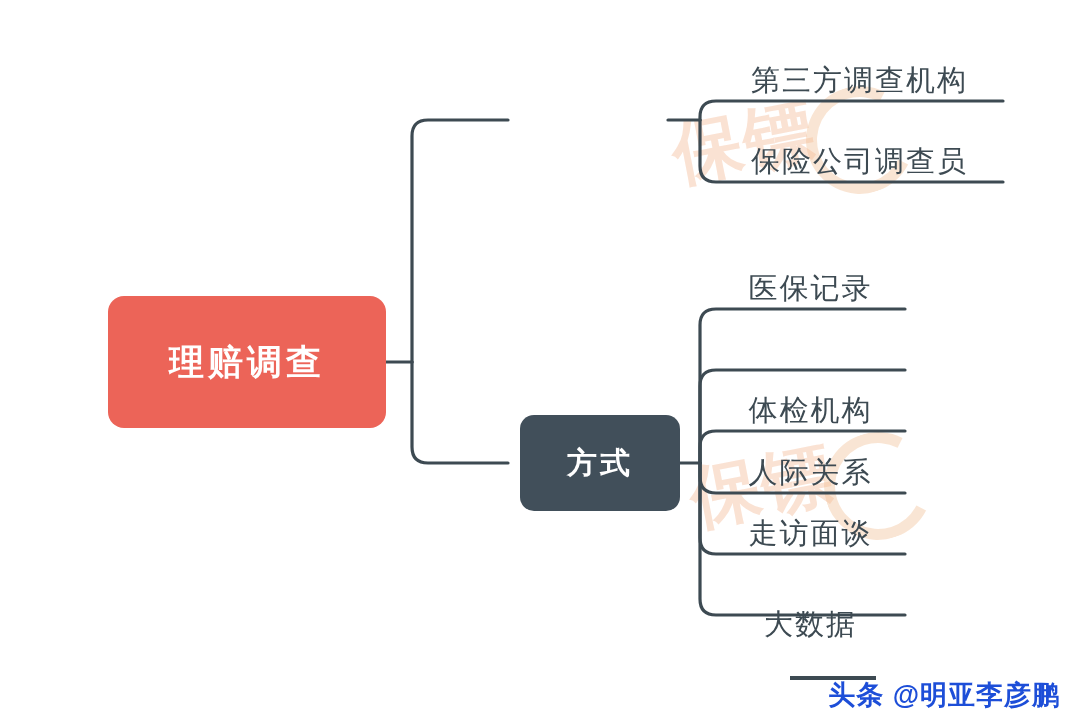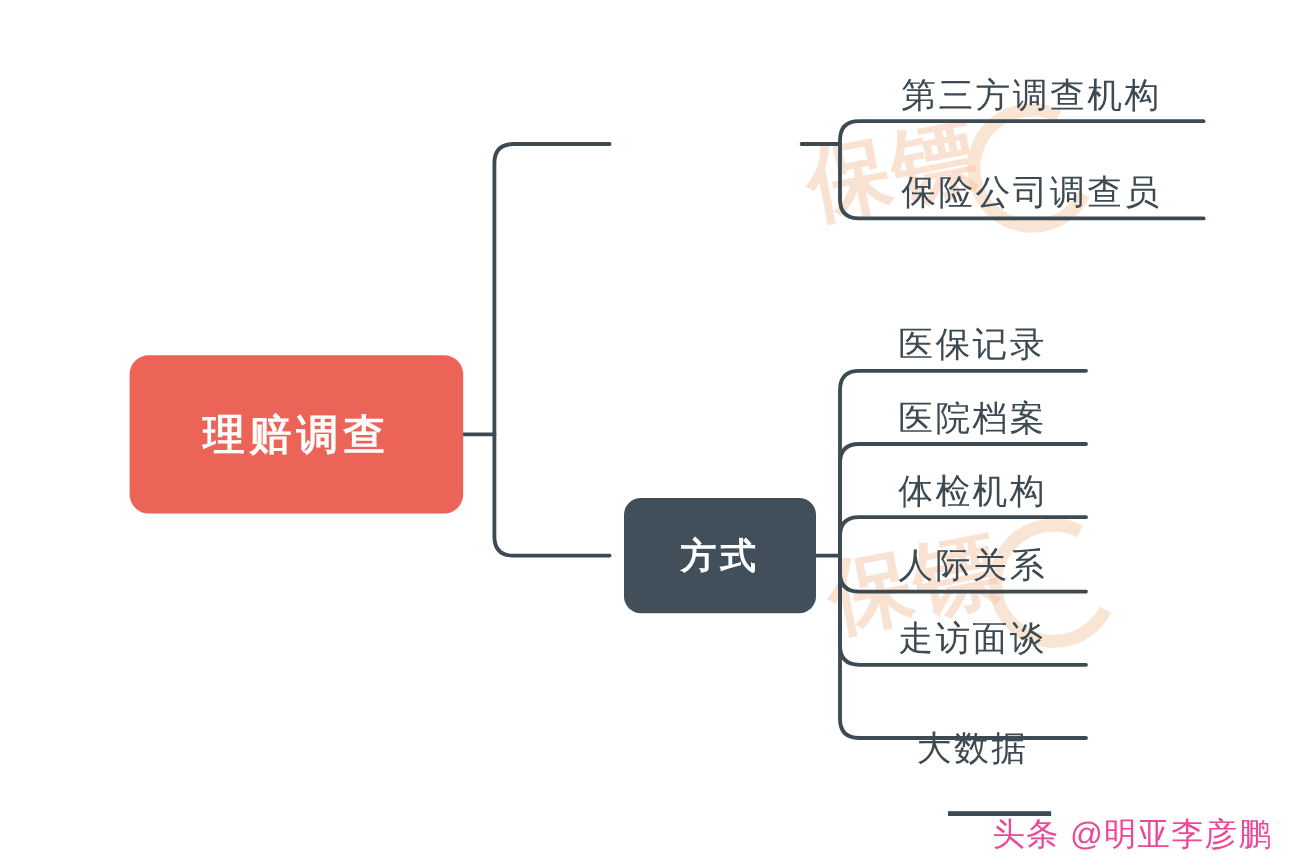--- a/index.html
+++ b/index.html
@@ -138,36 +138,33 @@
   <div class="leaf" style="left:716px; top:141px; width:287px; height:41px;">
     <span class="leaf-label">保险公司调查员</span>
   </div>
   <div class="leaf" style="left:716px; top:60px; width:287px; height:41px;">
     <span class="leaf-label">第三方调查机构</span>
   </div>
 
   <div class="leaf" style="left:716px; top:268px; width:189px; height:41px;">
     <span class="leaf-label">医保记录</span>
   </div>
-  <div class="leaf" style="left:716px; top:329px; width:189px; height:41px;">
-    <span class="leaf-label">医院档案</span>
-  </div>
   <div class="leaf" style="left:716px; top:390px; width:189px; height:41px;">
     <span class="leaf-label">体检机构</span>
   </div>
   <div class="leaf" style="left:716px; top:452px; width:189px; height:41px;">
     <span class="leaf-label">人际关系</span>
   </div>
   <div class="leaf" style="left:716px; top:513px; width:189px; height:41px;">
     <span class="leaf-label">走访面谈</span>
   </div>
   <div class="leaf" style="left:716px; top:604px; width:189px; height:41px;">
     <span class="leaf-label">大数据</span>
   </div>
 
   <div style="position:absolute; left:790px; top:672px; width:270px; height:46px;
               display:flex; align-items:center; justify-content:flex-end;">
     <div style="position:absolute; left:0; top:4px; width:86px; height:4px; background:#3d4a52;"></div>
-    <span style="font-size:27px; font-weight:400; color:#ec4899; letter-spacing:1px;
+    <span style="font-size:27px; font-weight:700; color:#1d4ed8; letter-spacing:1px;
                  white-space:nowrap; text-shadow:1px 1px 0 #ffffff;">头条 @明亚李彦鹏</span>
   </div>
 
 </div>
 
 </body></html>

